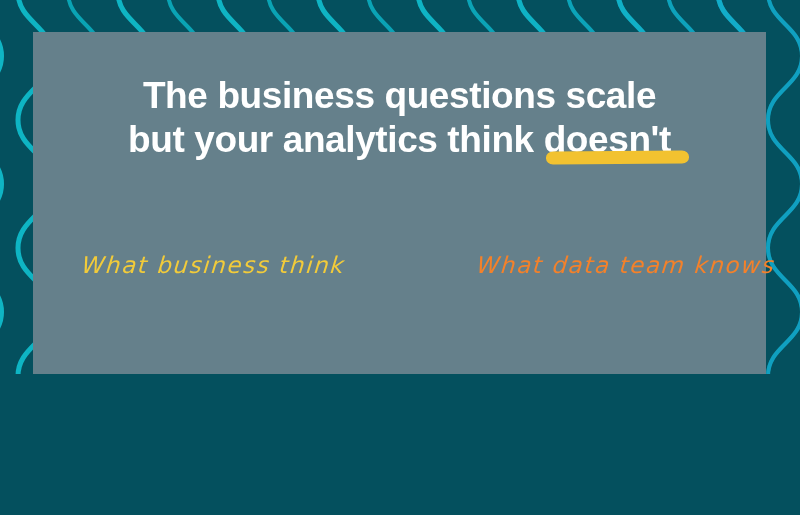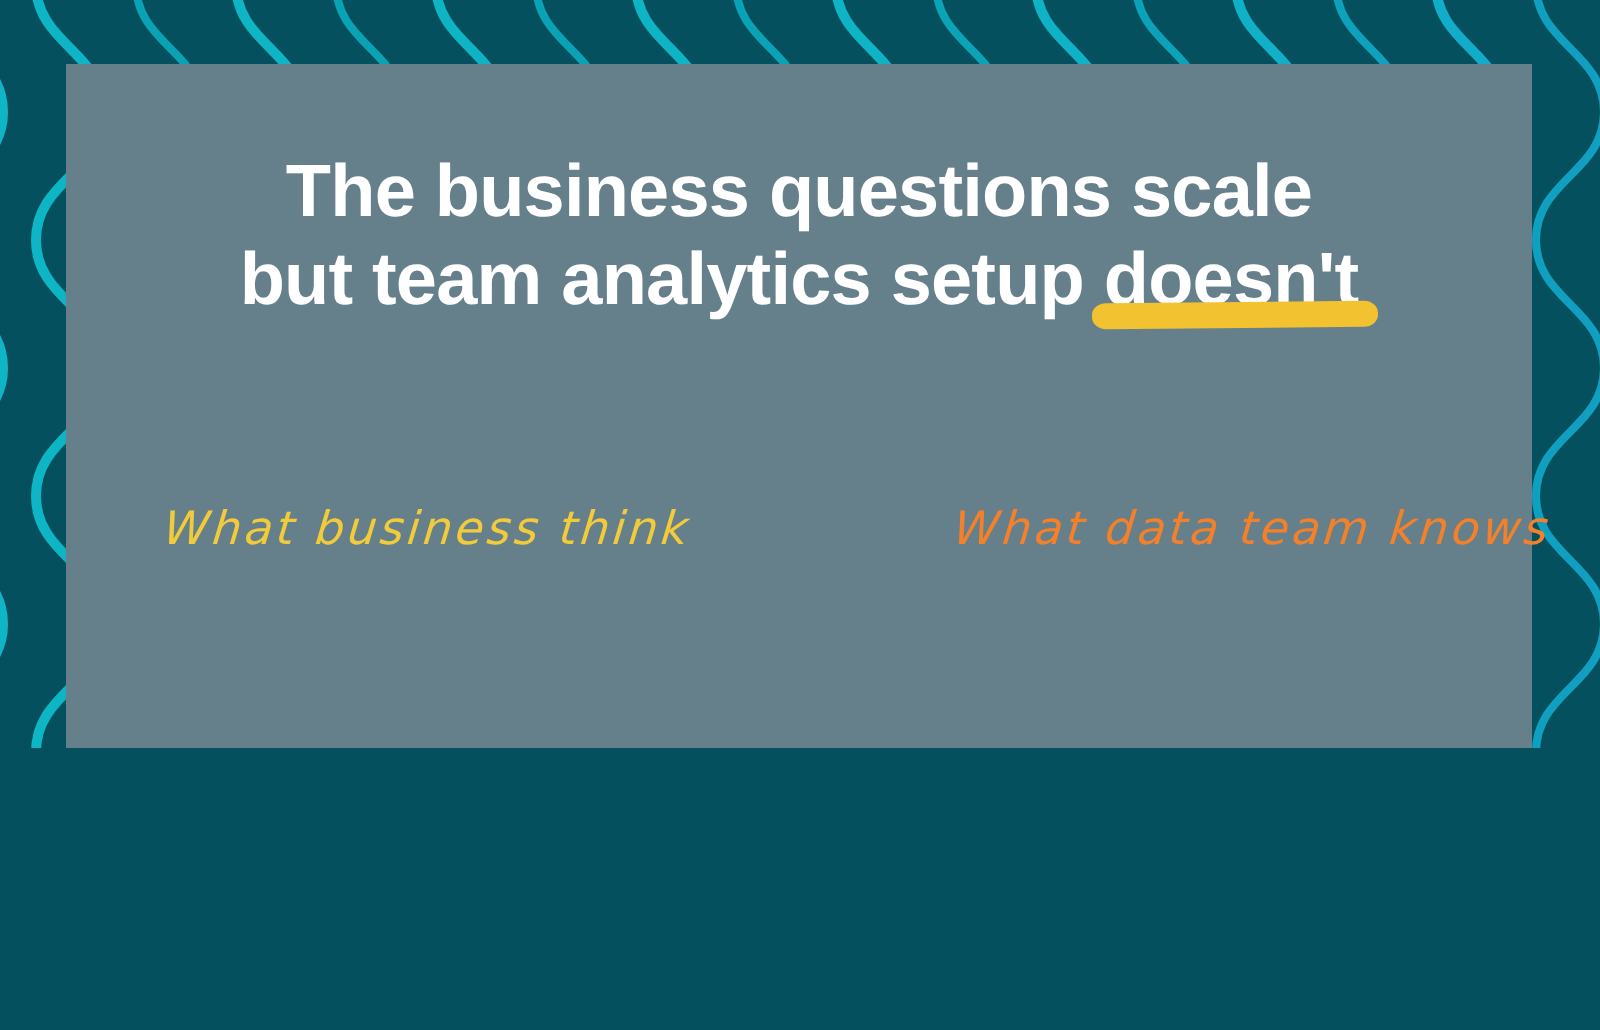--- a/index.html
+++ b/index.html
@@ -124,21 +124,21 @@
     </defs>
     <rect x="0" y="0" width="800" height="515" fill="#04505E"></rect>
     <rect x="0" y="0" width="800" height="515" fill="url(#wavePat)"></rect>
     <rect x="0" y="0" width="800" height="515" fill="url(#waveTint)" mask="url(#waveMask)"></rect>
   </svg>
 
   <div id="card">
 
     <div id="headline-block">
       <span class="headline-line">The business questions scale</span>
-      <span class="headline-line">but team analytics setup doesn't</span>
+      <span class="headline-line">but your analytics think doesn't</span>
       <span id="highlight-swash"></span>
     </div>
 
     <span class="hand-label" id="label-left">What business think</span>
     <span class="hand-label" id="label-right">What data team knows</span>
 
     <svg id="diagram" viewBox="0 0 733 130" preserveAspectRatio="none">
       <defs>
         <pattern id="hatchYellow" width="8" height="8" patternUnits="userSpaceOnUse" patternTransform="rotate(-45)">
           <rect width="8" height="8" fill="#65808B"></rect>

